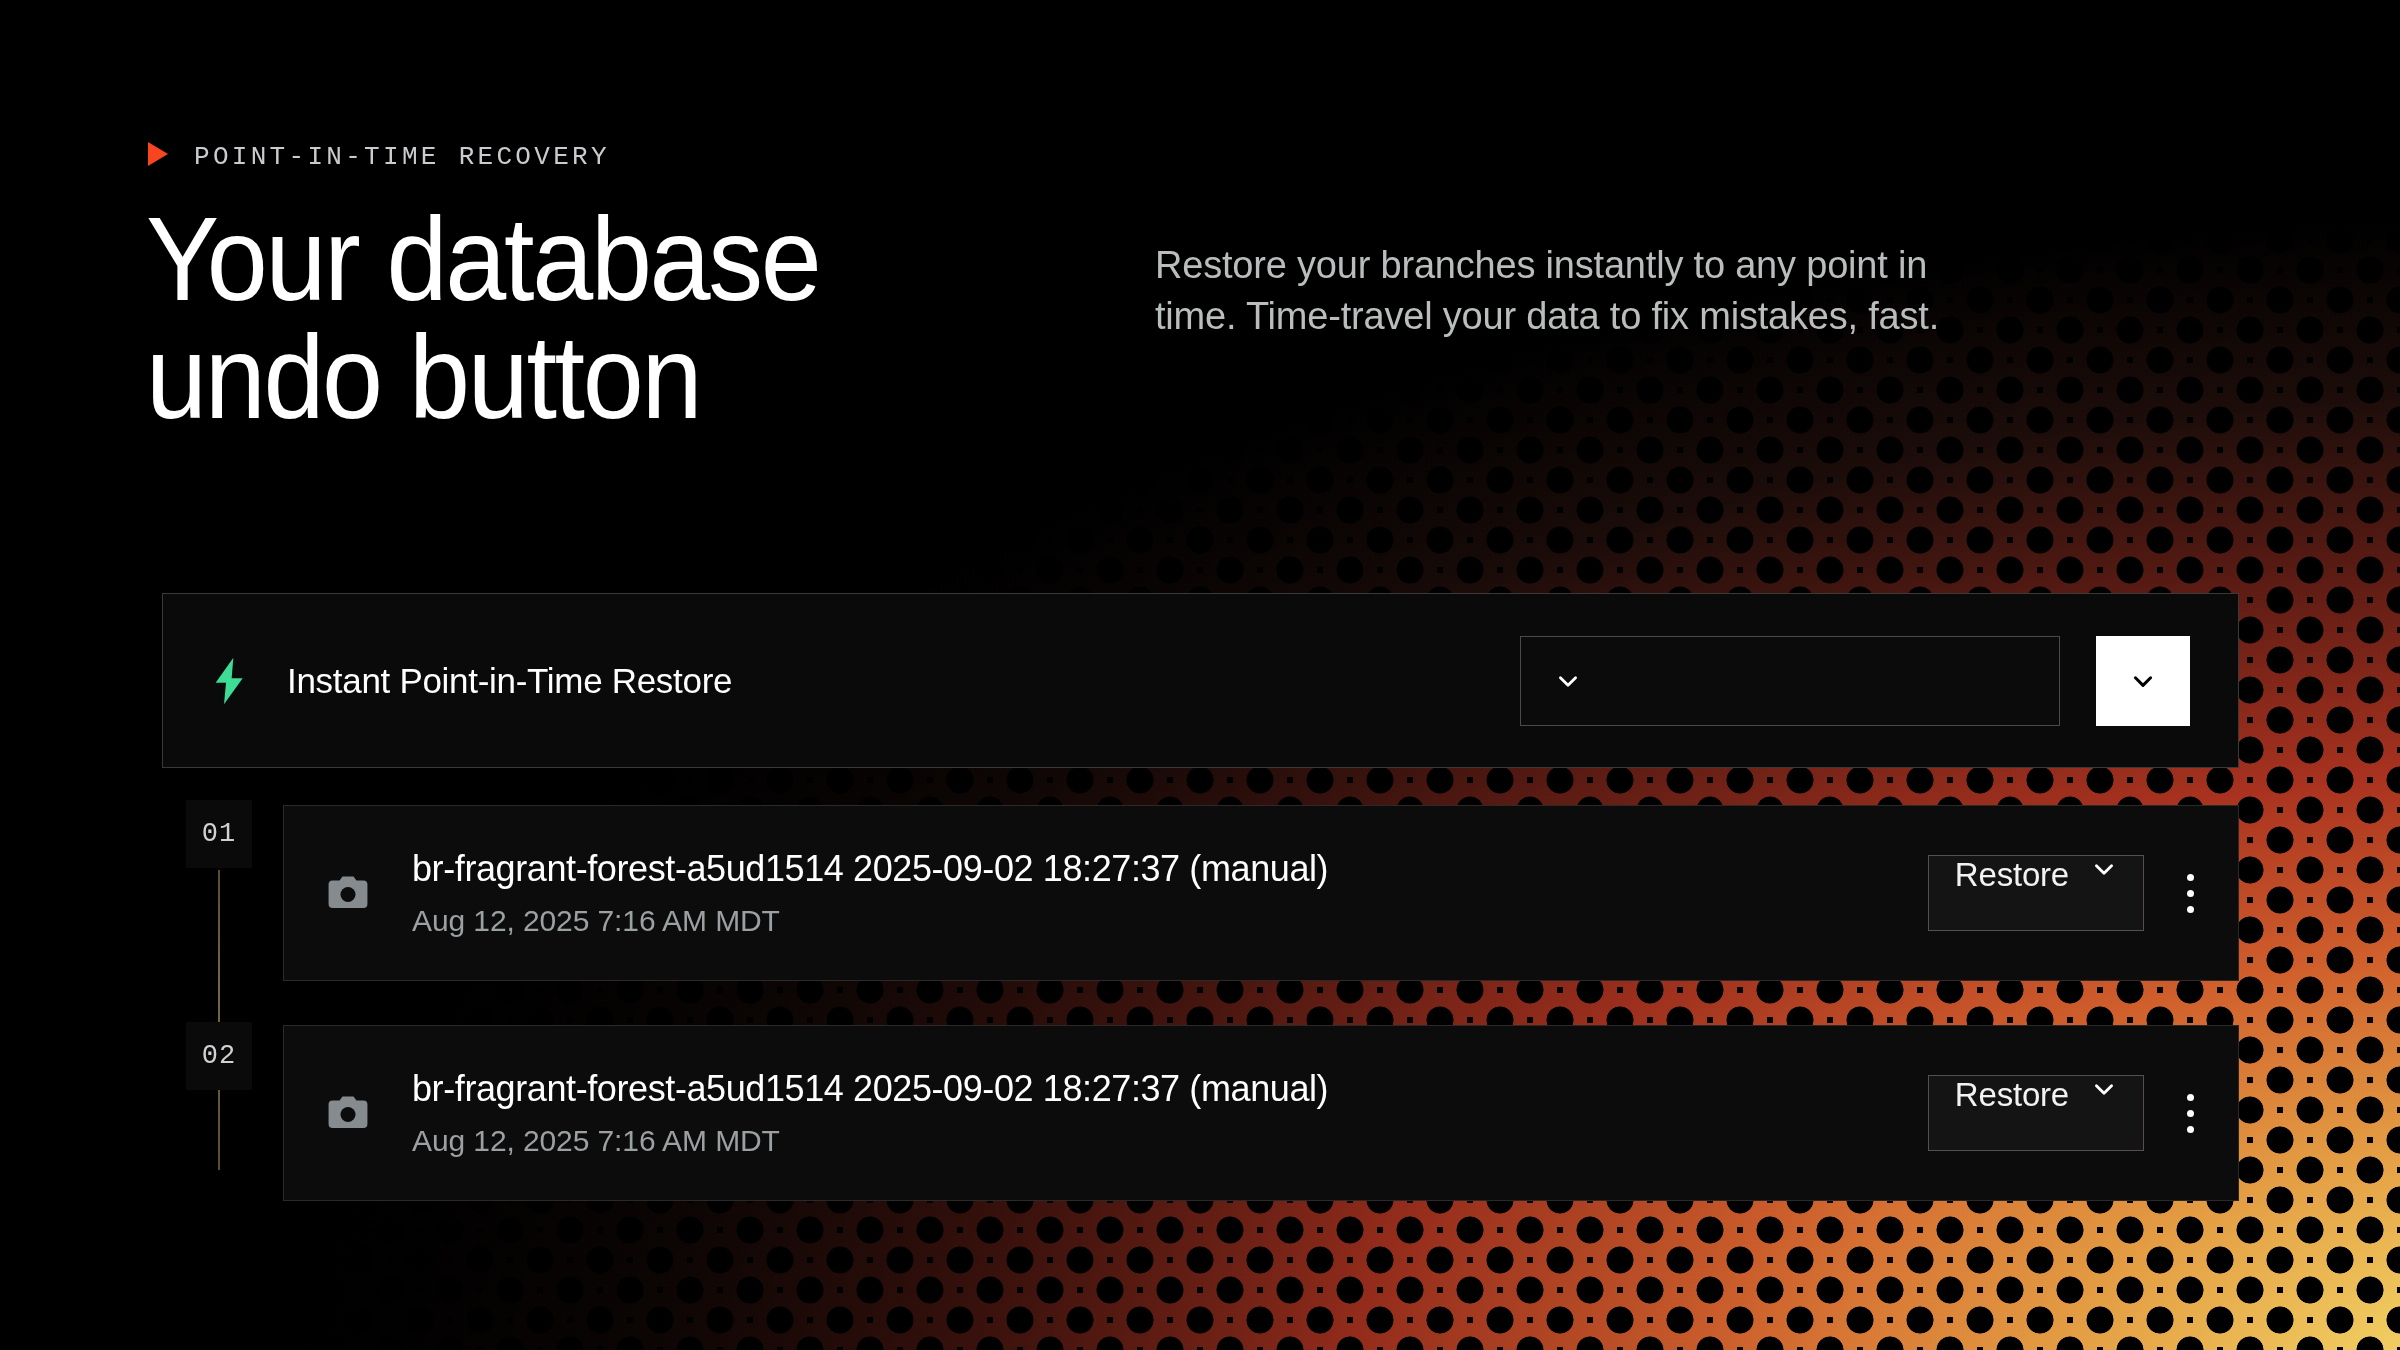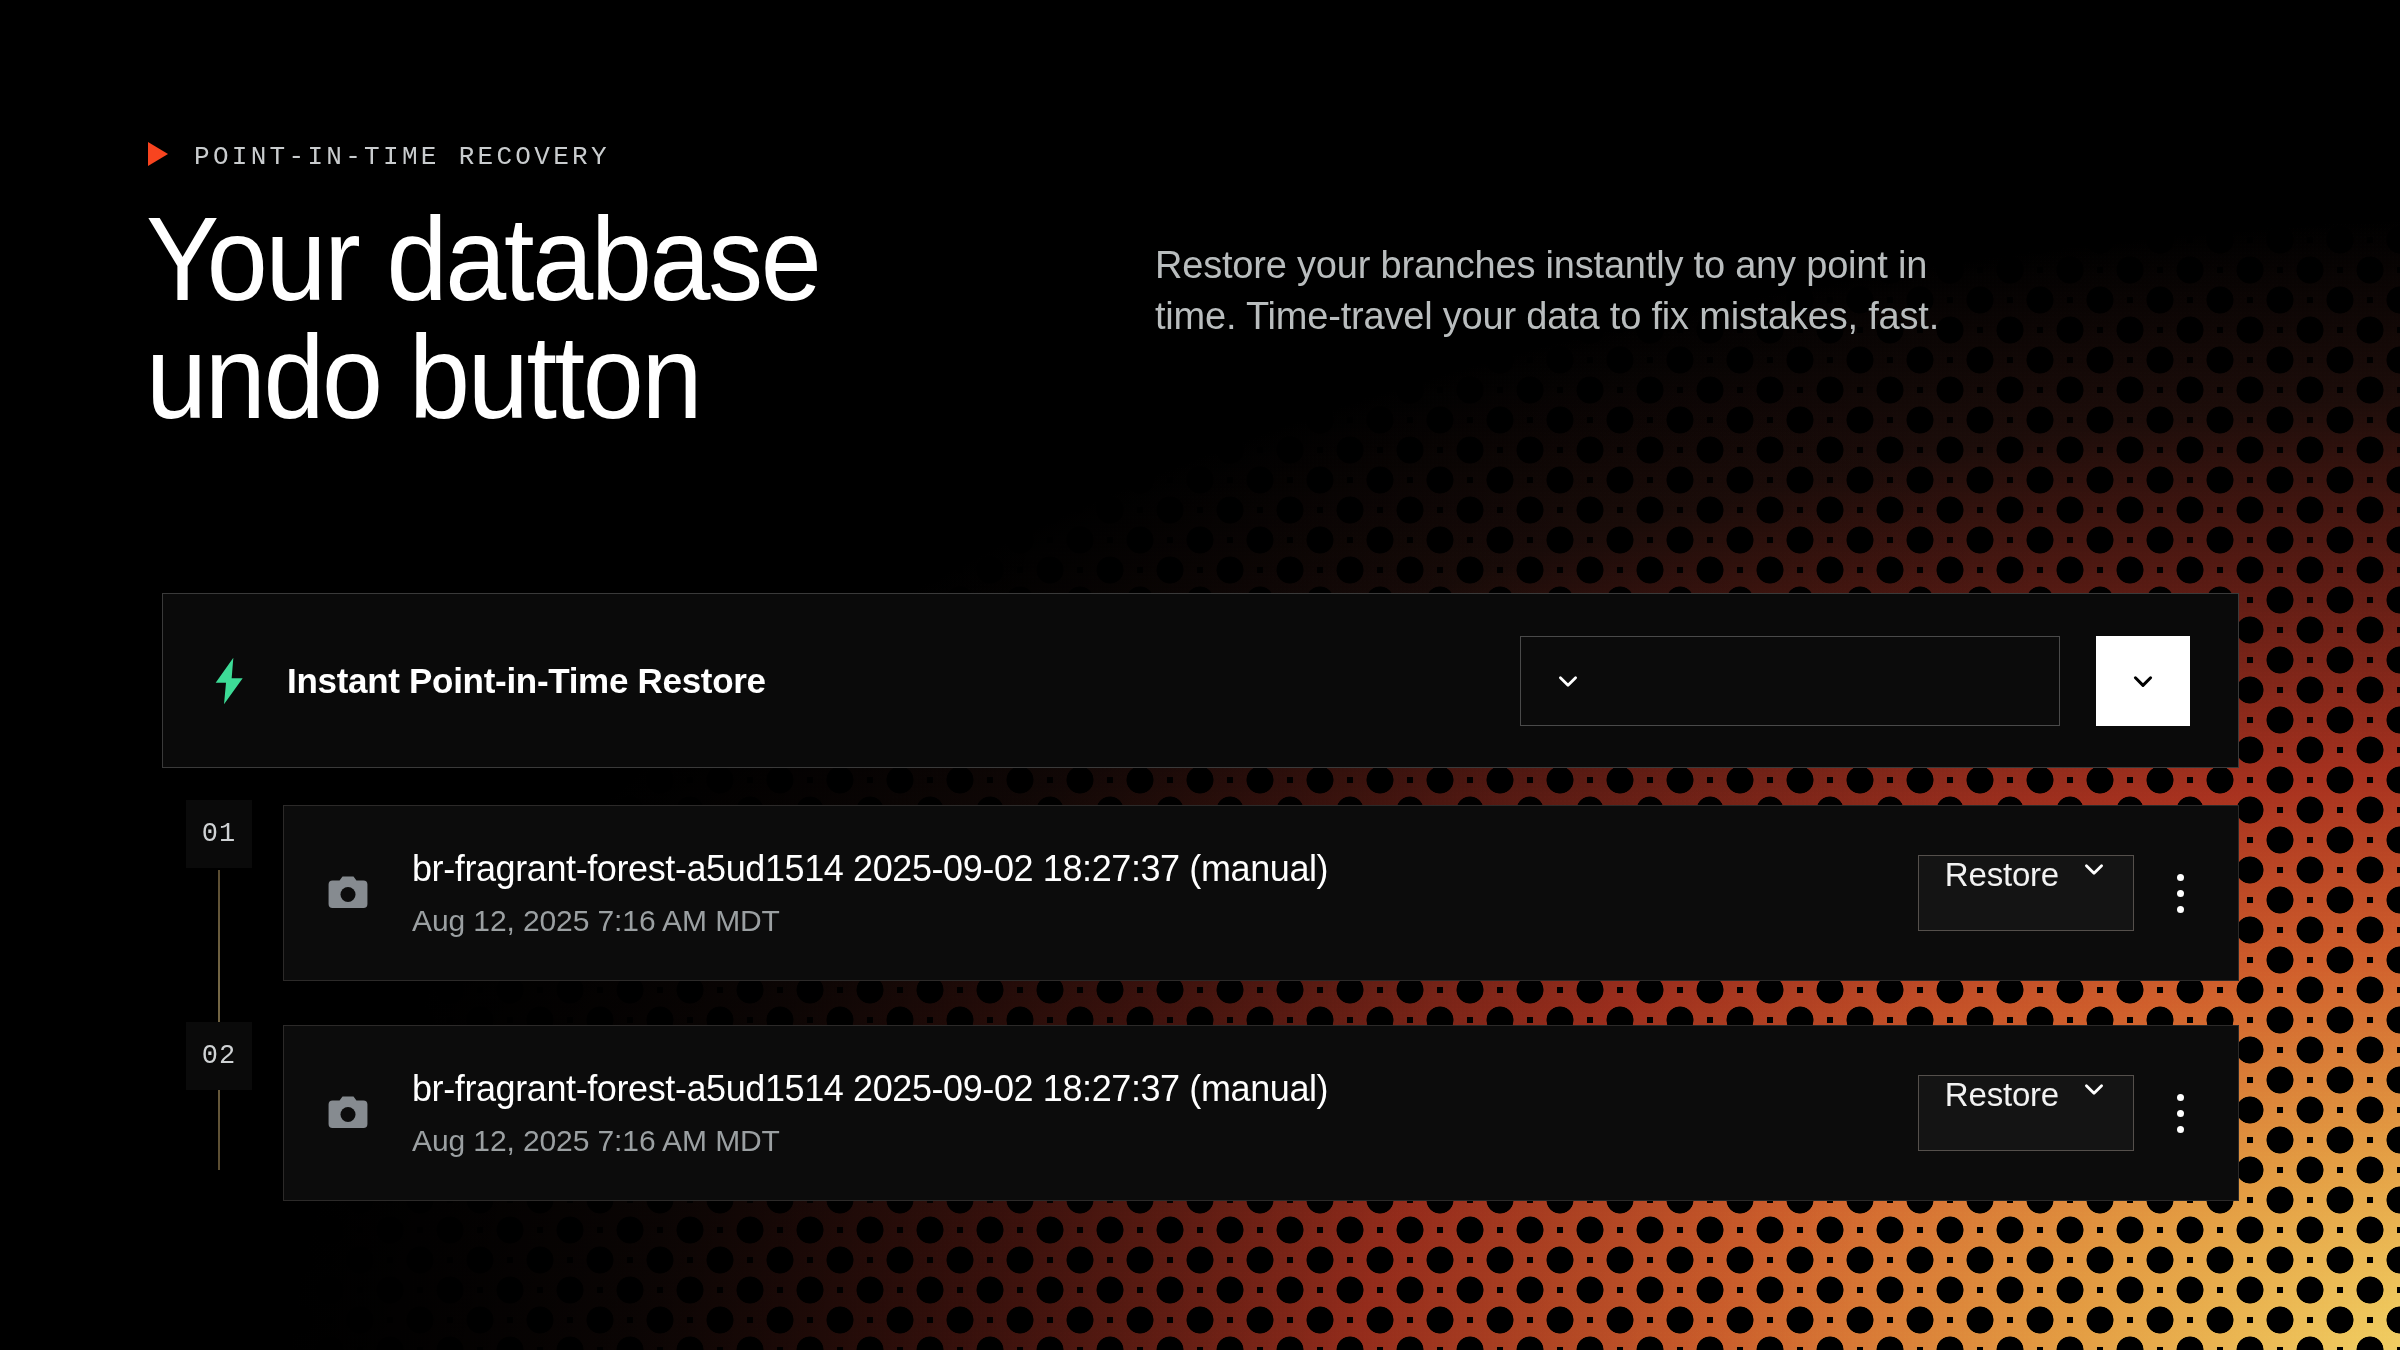--- a/index.html
+++ b/index.html
@@ -100,21 +100,21 @@
   .pitr-card {
     position:absolute; left:162px; top:593px; width:2077px; height:175px;
     background:#0a0a0a;
     border:1px solid #3a3a3a;
     display:flex; align-items:center;
     padding:0 30px 0 30px;
   }
   .bolt-wrap { width:72px; display:flex; justify-content:center; align-items:center; }
   .bolt { width:40px; height:48px; display:block; }
   .pitr-texts { margin-left:22px; flex:0 0 auto; }
-  .pitr-title { font-size:35px; color:#fff; font-weight:700; letter-spacing:-.3px; }
+  .pitr-title { font-size:35px; color:#fff; font-weight:400; letter-spacing:-.3px; }
   .pitr-sub { font-size:30px; color:#9aa0a2; margin-top:12px; letter-spacing:-.1px; }
 
   .pitr-actions {
     margin-left:auto; display:flex; align-items:center; gap:36px; padding-right:18px;
   }
   .date-select {
     width:540px; height:90px; border:1px solid #4a4a4a; background:#0b0b0b;
     display:flex; align-items:center; justify-content:space-between;
     padding:0 28px 0 34px; cursor:pointer;
   }
@@ -139,21 +139,21 @@
     font-family:"Liberation Mono","DejaVu Sans Mono", monospace;
     font-size:27px; color:#cfd2d4; letter-spacing:1px;
   }
   .tl-badge.b1 { top:-10px; }
   .tl-badge.b2 { top:212px; }
 
   
   .snap-row {
     position:absolute; left:283px; width:1956px; height:176px;
     background:#0c0c0c; border:1px solid #2c2a29;
-    display:flex; align-items:center; padding:0 32px 0 42px;
+    display:flex; align-items:center; padding:0 22px 0 42px;
   }
   .snap-row.r1 { top:805px; }
   .snap-row.r2 { top:1025px; }
   .cam { width:44px; height:44px; flex:0 0 auto; }
   .snap-texts { margin-left:42px; }
   .snap-title { font-size:36px; color:#fff; letter-spacing:-.4px; font-weight:400; }
   .snap-meta { font-size:30px; color:#9ba0a2; margin-top:14px; letter-spacing:-.1px; }
   .snap-actions { margin-left:auto; display:flex; align-items:center; gap:20px; }
   .btn-ghost {
     height:76px; min-width:184px;

